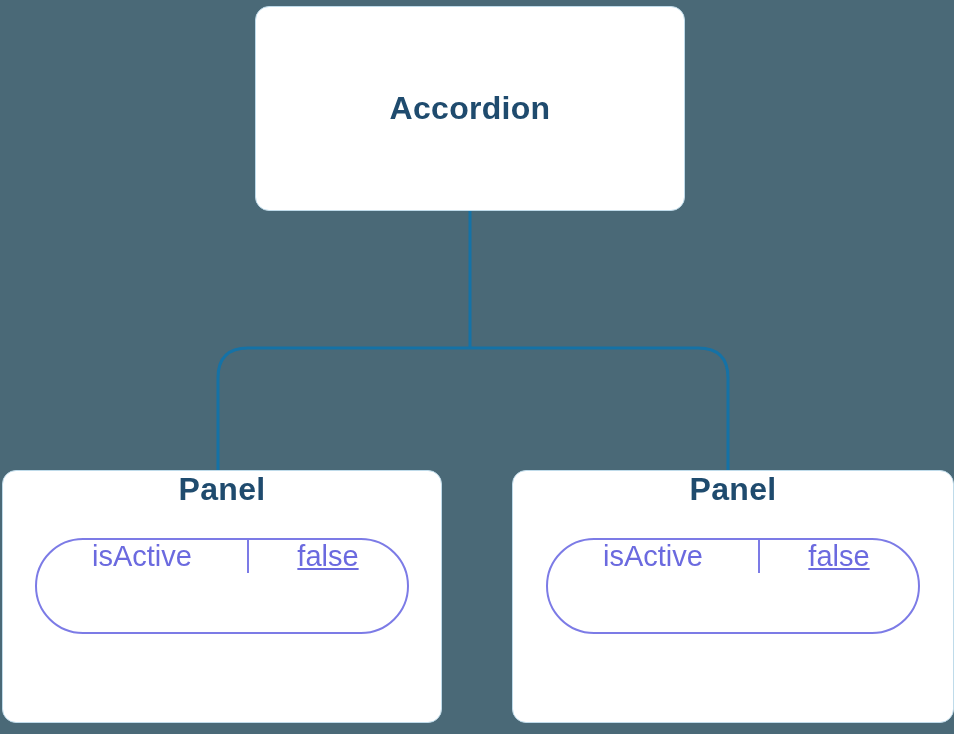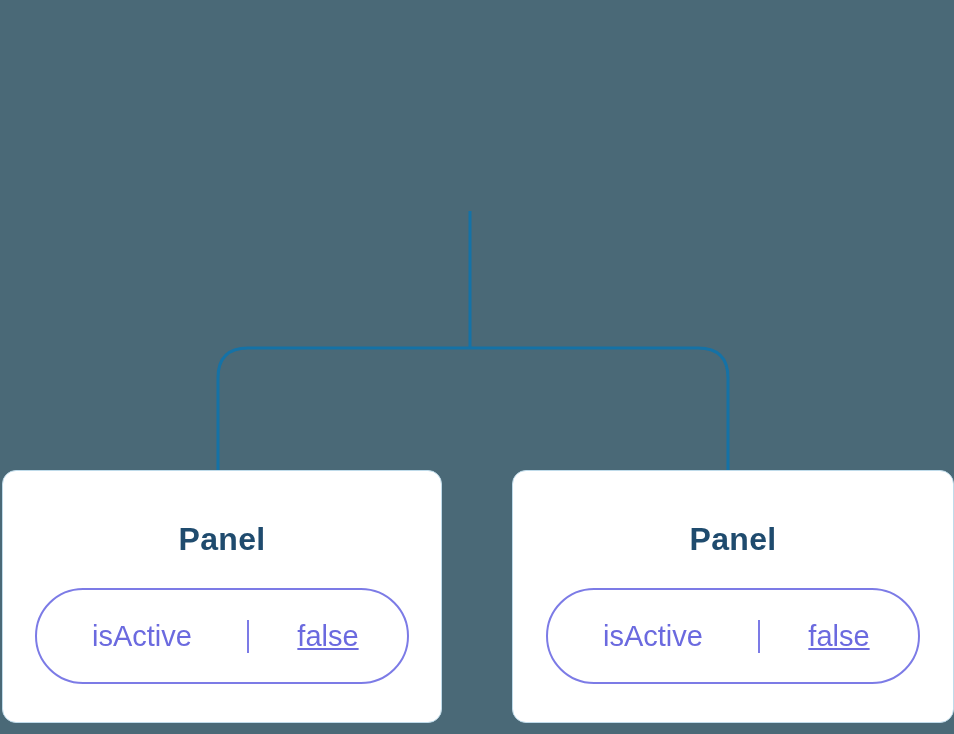--- a/index.html
+++ b/index.html
@@ -49,29 +49,28 @@
     font-size: 32px;
     font-weight: 600;
     letter-spacing: 0.3px;
   }
   .node-panel {
     top: 470px;
     height: 253px;
     display: flex;
     flex-direction: column;
     align-items: center;
-    padding-top: 50px;
     gap: 30px;
   }
   .node-panel-left  { left: 2px;   width: 440px; }
   .node-panel-right { left: 512px; width: 442px; }
 
   .state-pill {
     display: flex;
-    align-items: center;
+    align-items: flex-start;
     height: 96px;
     border: 2px solid var(--pill-border, #7C7BE6);
     border-radius: 999px;
     box-sizing: border-box;
     overflow: hidden;
     background: #ffffff;
   }
   .state-cell {
     display: flex;
     align-items: center;
@@ -92,20 +91,23 @@
 </head>
 <body>
 
 <div class="canvas" style="--background: #4A6977; --line: #1572A6; --title: #1F4B6E; --state: #6B6ADF; --pill-border: #7C7BE6;">
 
   <svg class="connectors" viewBox="0 0 954 734" aria-hidden="true">
     <path d="M470 211 L470 348"></path>
     <path d="M218 470 L218 378 Q218 348 248 348 L698 348 Q728 348 728 378 L728 470"></path>
   </svg>
 
+  <div class="node node-root">
+    <span class="node-label">Accordion</span>
+  </div>
 
   <div class="node node-panel node-panel-left">
     <span class="node-label">Panel</span>
     <div class="state-pill">
       <span class="state-cell state-key">isActive</span>
       <span class="state-cell state-value">false</span>
     </div>
   </div>
 
   <div class="node node-panel node-panel-right">

